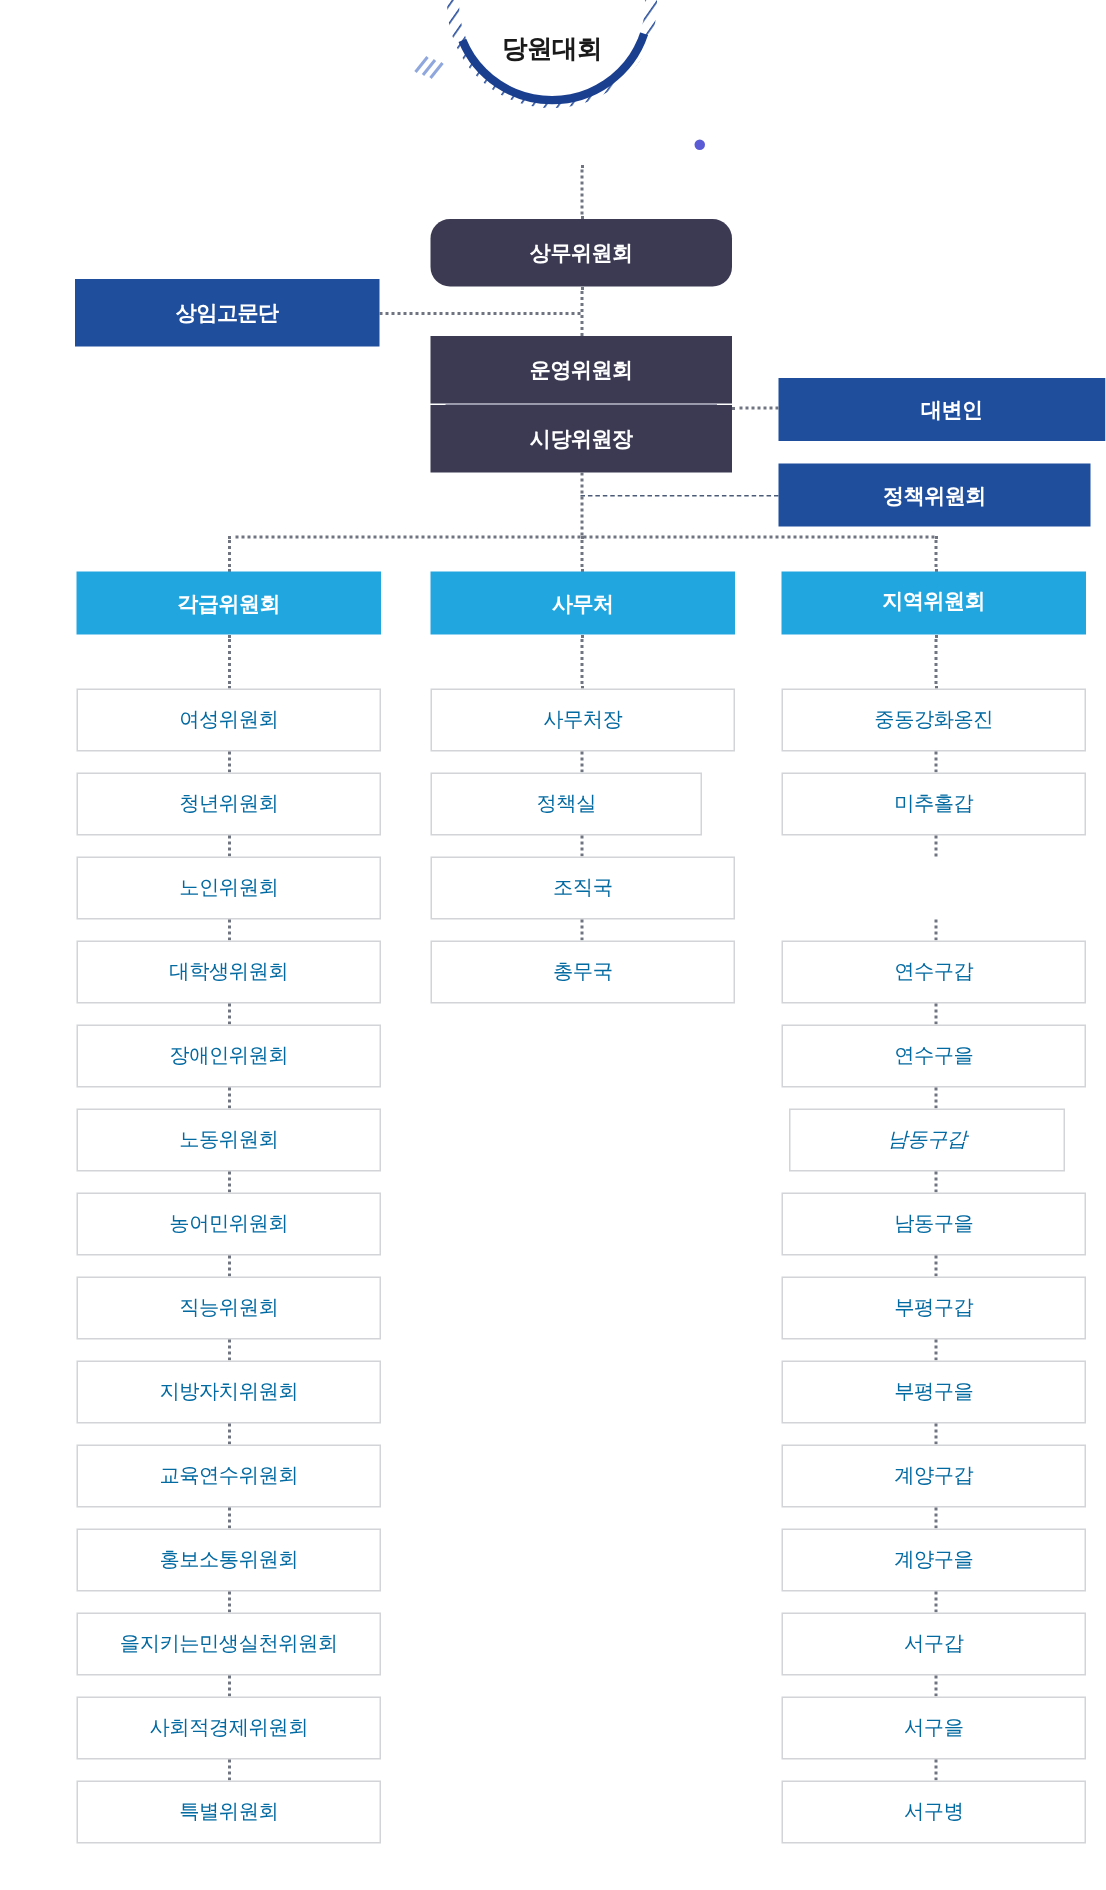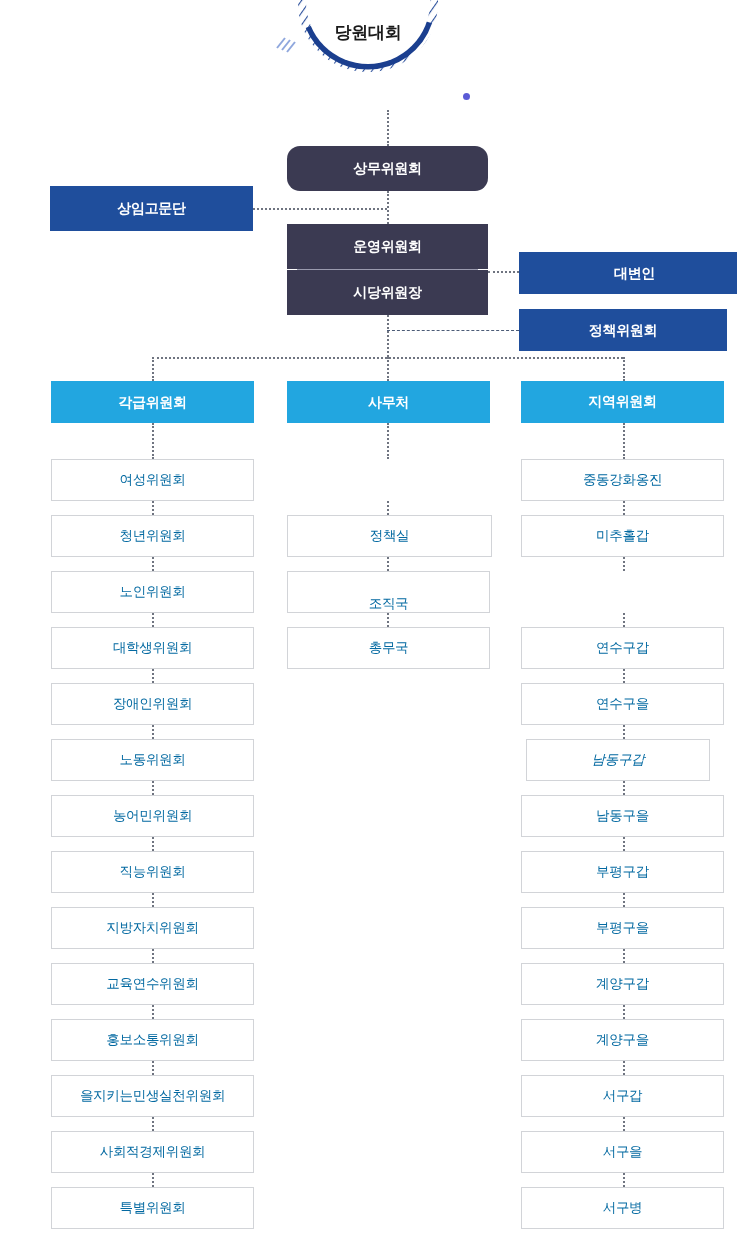--- a/index.html
+++ b/index.html
@@ -251,26 +251,29 @@
   <div class="dotline-v" style="left:152px;top:1117px;height:14px;"></div>
   <div class="node leaf" style="left:51px;top:1131px;width:203px;height:42px;">
       <span>사회적경제위원회</span>
     </div>
   <div class="dotline-v" style="left:152px;top:1173px;height:14px;"></div>
   <div class="node leaf" style="left:51px;top:1187px;width:203px;height:42px;">
       <span>특별위원회</span>
     </div>
 
   <div class="dotline-v" style="left:387px;top:423px;height:36px;"></div>
+  <div class="node leaf" style="left:287px;top:459px;width:203px;height:42px;">
+      <span>사무처장</span>
+    </div>
   <div class="dotline-v" style="left:387px;top:501px;height:14px;"></div>
-  <div class="node leaf" style="left:287px;top:515px;width:205px;height:42px;justify-content:flex-end;">
+  <div class="node leaf" style="left:287px;top:515px;width:181px;height:42px;justify-content:flex-end;">
       <span>정책실</span>
     </div>
   <div class="dotline-v" style="left:387px;top:557px;height:14px;"></div>
-  <div class="node leaf" style="left:287px;top:571px;width:203px;height:42px;align-items:flex-end;">
+  <div class="node leaf" style="left:287px;top:571px;width:203px;height:42px;">
       <span>조직국</span>
     </div>
   <div class="dotline-v" style="left:387px;top:613px;height:14px;"></div>
   <div class="node leaf" style="left:287px;top:627px;width:203px;height:42px;">
       <span>총무국</span>
     </div>
 
   <div class="dotline-v" style="left:623px;top:423px;height:36px;"></div>
   <div class="node leaf" style="left:521px;top:459px;width:203px;height:42px;">
       <span>중동강화옹진</span>

